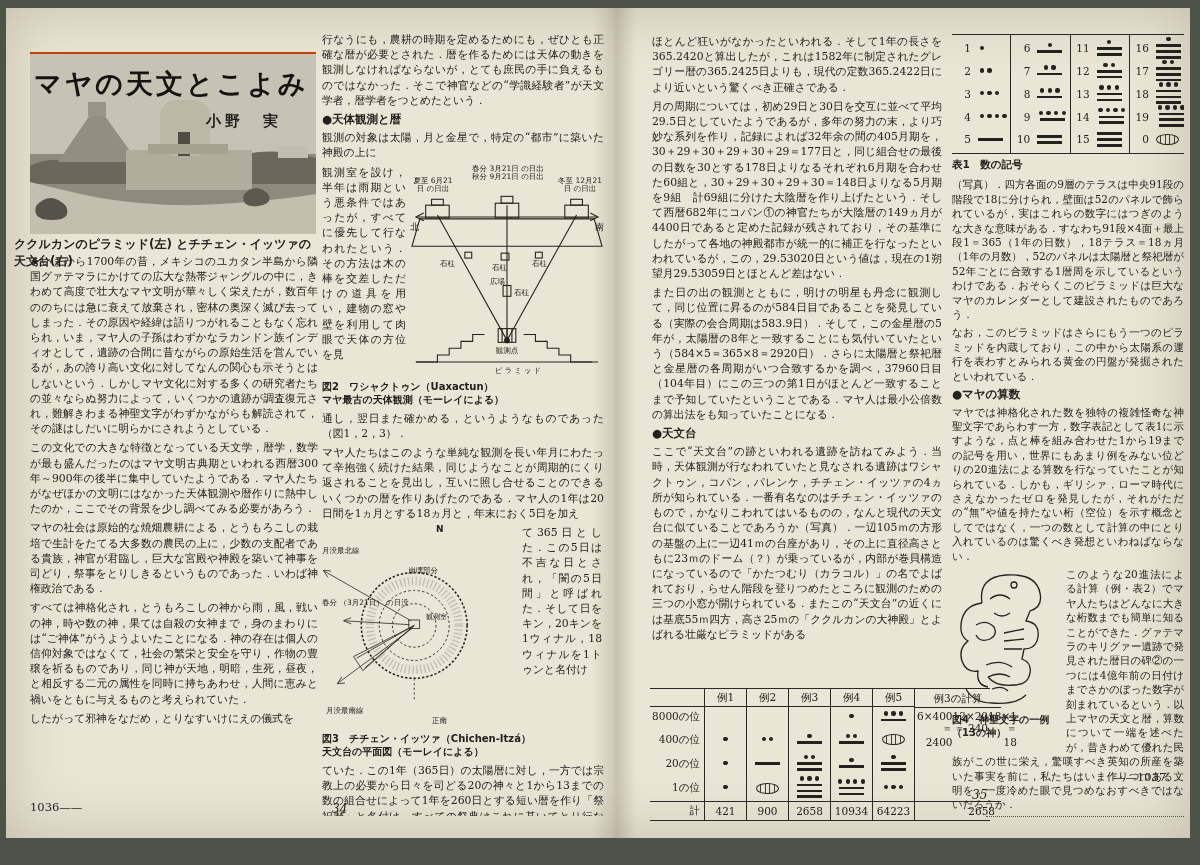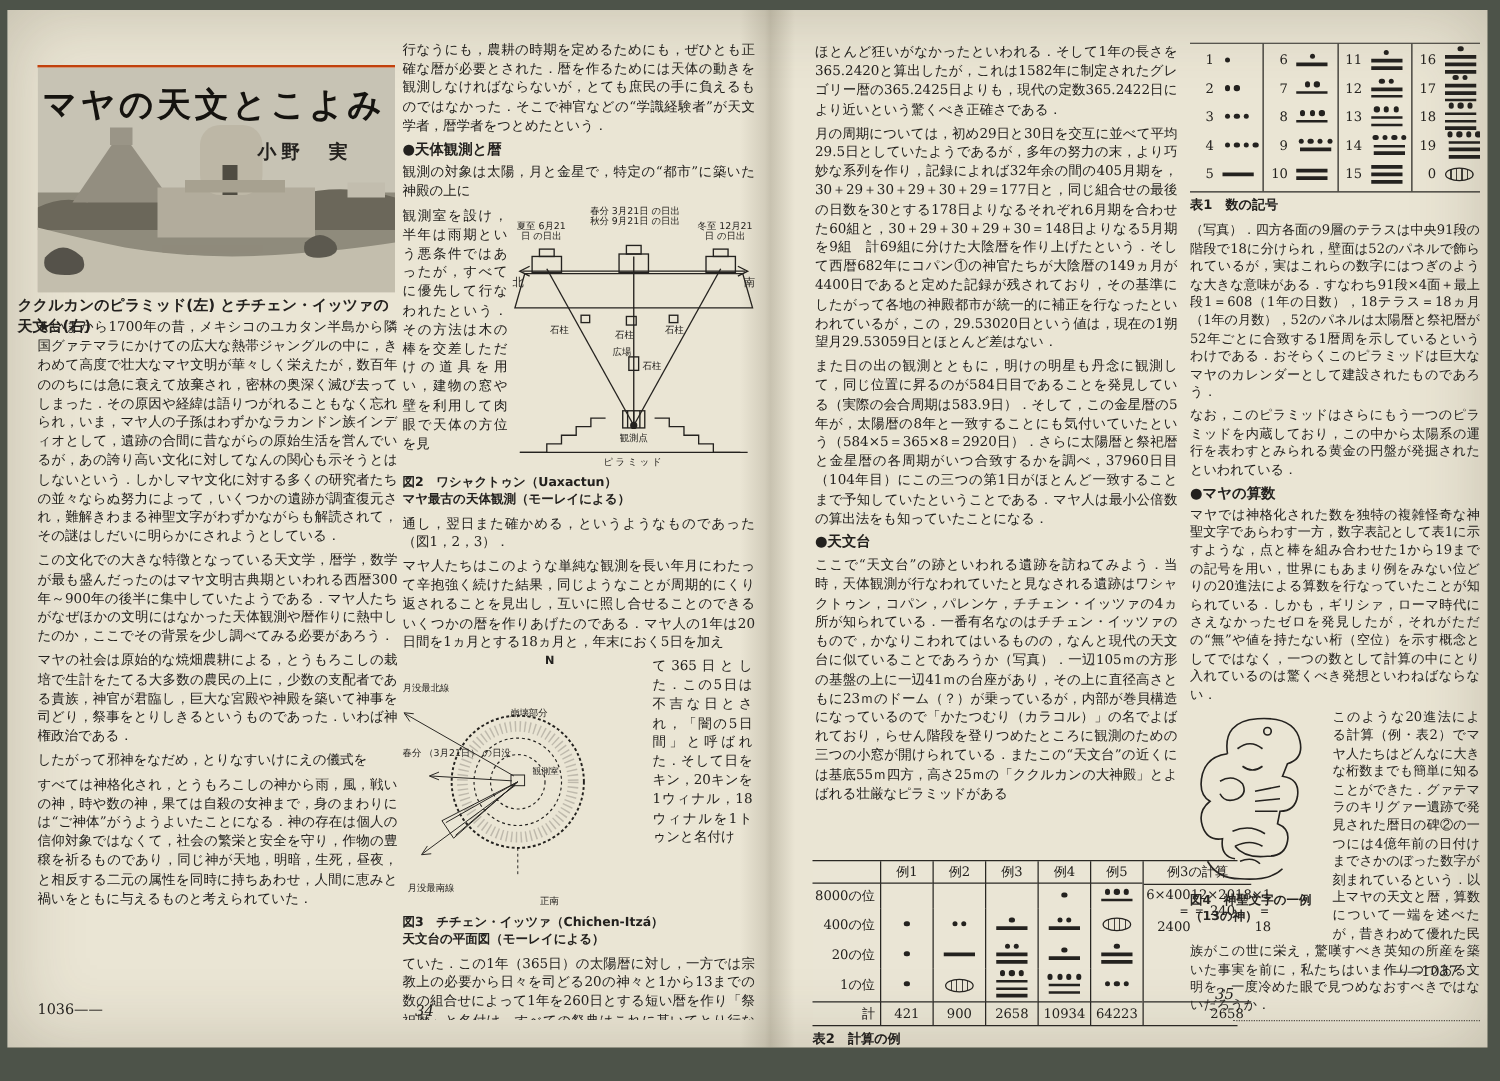--- a/index.html
+++ b/index.html
@@ -86,22 +86,22 @@
     </svg>
     <div class="title">マヤの天文とこよみ</div>
     <div class="author">小野　実</div>
   </div>
   <div class="photo-cap">ククルカンのピラミッド(左) とチチェン・イッツァの天文台(右)</div>
 
   <div class="col" style="left:24px;top:246px;width:288px;height:560px;">
     <p>★いまから1700年の昔，メキシコのユカタン半島から隣国グァテマラにかけての広大な熱帯ジャングルの中に，きわめて高度で壮大なマヤ文明が華々しく栄えたが，数百年ののちには急に衰えて放棄され，密林の奥深く滅び去ってしまった．その原因や経緯は語りつがれることもなく忘れられ，いま，マヤ人の子孫はわずかなラカンドン族インディオとして，遺跡の合間に昔ながらの原始生活を営んでいるが，あの誇り高い文化に対してなんの関心も示そうとはしないという．しかしマヤ文化に対する多くの研究者たちの並々ならぬ努力によって，いくつかの遺跡が調査復元され，難解きわまる神聖文字がわずかながらも解読されて，その謎はしだいに明らかにされようとしている．</p>
     <p>この文化での大きな特徴となっている天文学，暦学，数学が最も盛んだったのはマヤ文明古典期といわれる西暦300年～900年の後半に集中していたようである．マヤ人たちがなぜほかの文明にはなかった天体観測や暦作りに熱中したのか，ここでその背景を少し調べてみる必要があろう．</p>
     <p>マヤの社会は原始的な焼畑農耕による，とうもろこしの栽培で生計をたてる大多数の農民の上に，少数の支配者である貴族，神官が君臨し，巨大な宮殿や神殿を築いて神事を司どり，祭事をとりしきるというものであった．いわば神権政治である．</p>
+    <p>すべては神格化され，とうもろこしの神から雨，風，戦いの神，時や数の神，果ては自殺の女神まで，身のまわりには“ご神体”がうようよいたことになる．神の存在は個人の信仰対象ではなくて，社会の繁栄と安全を守り，作物の豊穣を祈るものであり，同じ神が天地，明暗，生死，昼夜，と相反する二元の属性を同時に持ちあわせ，人間に恵みと禍いをともに与えるものと考えられていた．</p>
     <p>したがって邪神をなだめ，とりなすいけにえの儀式を</p>
-    <p>すべては神格化され，とうもろこしの神から雨，風，戦いの神，時や数の神，果ては自殺の女神まで，身のまわりには“ご神体”がうようよいたことになる．神の存在は個人の信仰対象ではなくて，社会の繁栄と安全を守り，作物の豊穣を祈るものであり，同じ神が天地，明暗，生死，昼夜，と相反する二元の属性を同時に持ちあわせ，人間に恵みと禍いをともに与えるものと考えられていた．</p>
   </div>
 
   <div class="col" style="left:316px;top:24px;width:282px;height:784px;">
     <p>行なうにも，農耕の時期を定めるためにも，ぜひとも正確な暦が必要とされた．暦を作るためには天体の動きを観測しなければならないが，とても庶民の手に負えるものではなかった．そこで神官などの“学識経験者”が天文学者，暦学者をつとめたという．</p>
     <div class="hd">●天体観測と暦</div>
     <p>観測の対象は太陽，月と金星で，特定の“都市”に築いた神殿の上に</p>
     <div class="flex">
       <div class="narrow">観測室を設け，半年は雨期という悪条件ではあったが，すべてに優先して行なわれたという．その方法は木の棒を交差しただけの道具を用い，建物の窓や壁を利用して肉眼で天体の方位を見</div>
       <div class="figwrap" style="width:194px;height:212px;">
         <svg width="194" height="182" viewBox="0 0 198 185" style="position:absolute;left:0;top:30px;stroke:#24221f;stroke-width:1.1;fill:none;">
@@ -143,21 +143,21 @@
 12月21日
 の日出</div>
         <div class="flabel" style="left:0;top:58px;font-size:9px;">北</div>
         <div class="flabel" style="right:0;top:58px;font-size:9px;">南</div>
         <div class="flabel" style="left:30px;top:95px;">石柱</div>
         <div class="flabel" style="left:82px;top:99px;">石柱</div>
         <div class="flabel" style="left:122px;top:95px;">石柱</div>
         <div class="flabel" style="left:80px;top:113px;">広場</div>
         <div class="flabel" style="left:104px;top:124px;">石柱</div>
         <div class="flabel" style="left:72px;top:182px;width:50px;">観測点</div>
-        <div class="flabel" style="left:62px;top:202px;width:70px;letter-spacing:2px;font-family:Liberation Mono, monospace;">ピラミッド</div>
+        <div class="flabel" style="left:74px;top:202px;width:70px;letter-spacing:2px;">ピラミッド</div>
       </div>
     </div>
     <div class="figcap pre">図2　ワシャクトゥン（Uaxactun）
 マヤ最古の天体観測（モーレイによる）</div>
     <p>通し，翌日また確かめる，というようなものであった（図1，2，3）．</p>
     <p>マヤ人たちはこのような単純な観測を長い年月にわたって辛抱強く続けた結果，同じようなことが周期的にくり返されることを見出し，互いに照し合せることのできるいくつかの暦を作りあげたのである．マヤ人の1年は20日間を1ヵ月とする18ヵ月と，年末におく5日を加え</p>
     <div class="flex">
       <div class="figwrap" style="width:196px;height:204px;">
         <svg width="196" height="204" viewBox="0 0 252 204" style="position:absolute;left:-26px;top:0;stroke:#24221f;fill:none;">
           <circle cx="152" cy="100" r="68" stroke-dasharray="3 2.5" stroke-width="2"></circle>
@@ -412,21 +412,21 @@
         <div class="t1cell">
             <span class="t1n">0</span>
             <span class="glyph">
               <span class="shell"></span>
             </span>
           </div>
       </div>
     </div>
     <div class="tabcap">表1　数の記号</div>
 
-    <p>（写真）．四方各面の9層のテラスは中央91段の階段で18に分けられ，壁面は52のパネルで飾られているが，実はこれらの数字にはつぎのような大きな意味がある．すなわち91段×4面＋最上段1＝608（1年の日数），18テラス＝18ヵ月（1年の月数），52のパネルは太陽暦と祭祀暦が52年ごとに合致する1暦周を示しているというわけである．おそらくこのピラミッドは巨大なマヤのカレンダーとして建設されたものであろう．</p>
+    <p>（写真）．四方各面の9層のテラスは中央91段の階段で18に分けられ，壁面は52のパネルで飾られているが，実はこれらの数字にはつぎのような大きな意味がある．すなわち91段×4面＋最上段1＝365（1年の日数），18テラス＝18ヵ月（1年の月数），52のパネルは太陽暦と祭祀暦が52年ごとに合致する1暦周を示しているというわけである．おそらくこのピラミッドは巨大なマヤのカレンダーとして建設されたものであろう．</p>
     <p>なお，このピラミッドはさらにもう一つのピラミッドを内蔵しており，この中から太陽系の運行を表わすとみられる黄金の円盤が発掘されたといわれている．</p>
     <div class="hd">●マヤの算数</div>
     <p>マヤでは神格化された数を独特の複雑怪奇な神聖文字であらわす一方，数字表記として表1に示すような，点と棒を組み合わせた1から19までの記号を用い，世界にもあまり例をみない位どりの20進法による算数を行なっていたことが知られている．しかも，ギリシァ，ローマ時代にさえなかったゼロを発見したが，それがただの“無”や値を持たない桁（空位）を示す概念としてではなく，一つの数として計算の中にとり入れているのは驚くべき発想といわねばならない．</p>
     <div class="fig4box">
       <svg width="104" height="138" viewBox="0 0 104 138" style="stroke:#24221f;fill:none;stroke-width:1.3;">
         <path d="M30,34 q-4,-26 24,-28 q30,-2 34,18 q3,14 -10,18 l-4,10 q14,2 12,16 q-2,12 -14,12 l-2,10 q10,4 8,14 q-2,12 -16,12 q-18,2 -26,-8"></path>
         <path d="M30,34 q-16,2 -20,16 q-4,16 6,22 q-10,8 -6,20 q4,12 16,10 q-2,14 10,16"></path>
         <path d="M38,30 q10,-8 20,0 M42,44 q8,6 16,0"></path>
         <circle cx="62" cy="16" r="3"></circle>
         <path d="M24,56 q10,-6 18,2 q4,8 -4,12 q-10,4 -14,-4"></path>
@@ -581,21 +581,20 @@
       <div class="t2calc">
         <div class="ch">例3の計算</div>
         <div class="cl">
           <div>6×400＝2400</div>
           <div>12×20＝ 240</div>
           <div>18×1 ＝　18</div>
         </div>
         <div class="ct">2658</div>
       </div>
     </div>
-    <div class="tabcap">表2　計算の例</div>
   </div>
 
   <div class="footer" style="left:24px;top:792px;">1036——</div>
   <div class="footer pgno" style="left:326px;top:794px;">34</div>
   <div class="footer pgno" style="left:922px;top:780px;margin-left:44px;">35</div>
   <div class="footer" style="left:1108px;top:762px;">——1037</div>
 
   <div class="gutter"></div>
 </div>
 

